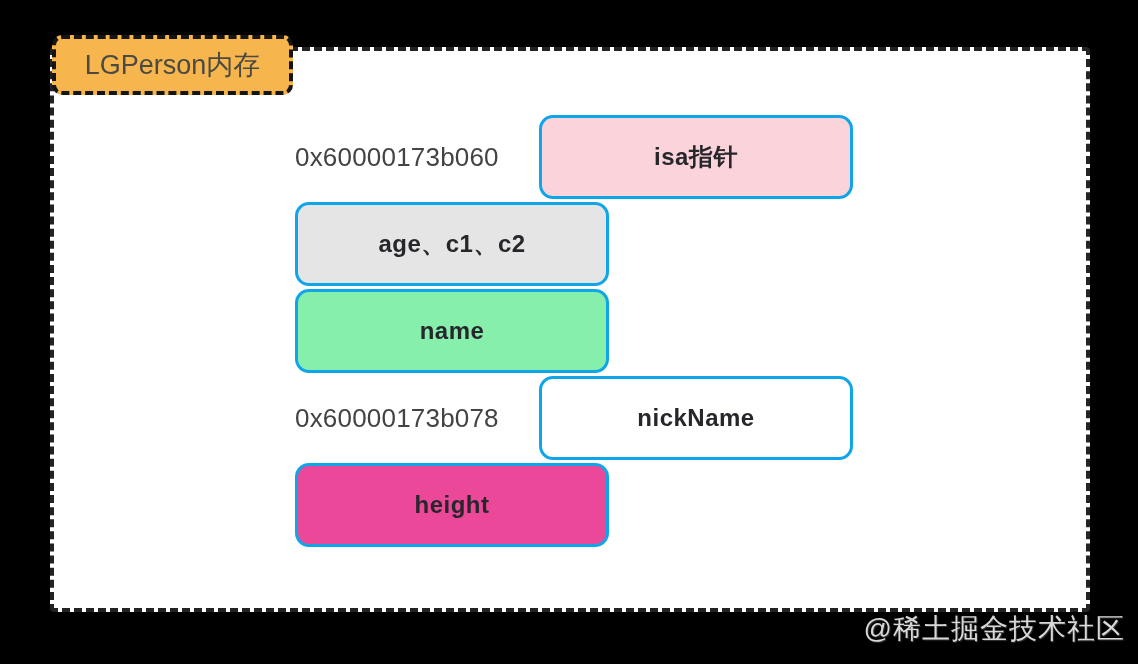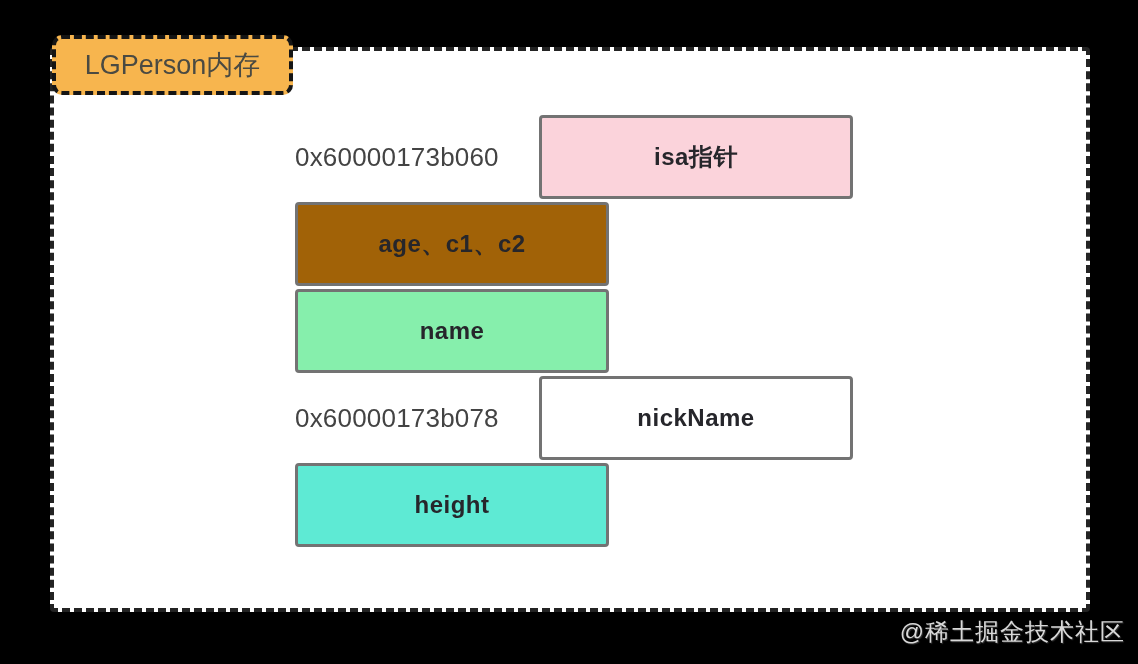--- a/index.html
+++ b/index.html
@@ -50,33 +50,33 @@
     margin-right: 34px;
     font-size: 26px;
     color: #434343;
     letter-spacing: 0.2px;
     white-space: nowrap;
   }
   .mem-cell {
     box-sizing: border-box;
     width: 314px;
     height: 84px;
-    border: 3px solid #737373;
-    border-radius: 4px;
+    border: 3px solid #0ea5e9;
+    border-radius: 14px;
     background: #C4EAEE;
     display: flex; align-items: center; justify-content: center;
     font-size: 24px;
     font-weight: 700;
     color: #26262b;
     letter-spacing: 0.5px;
   }
   .watermark {
     position: absolute;
     right: 13px; bottom: 16px;
-    font-size: 24px;
+    font-size: 28px;
     color: #d8d8d8;
     text-shadow: 1px 1px 1px rgba(70,70,70,0.75);
     letter-spacing: 1px;
     z-index: 3;
     margin-left: 40px;
   }
 </style>
 </head>
 <body style="background: rgb(0, 0, 0);">
 
@@ -85,27 +85,27 @@
 <div class="badge" style="background: rgb(247, 181, 78);">
   <span>LGPerson内存</span>
 </div>
 
 <div class="memory">
     <div class="mem-row">
     <div class="mem-address">0x60000173b060</div>
     <div class="mem-cell" style="background: rgb(251, 211, 219);">isa指针</div>
   </div>
     <div class="mem-row">
-    <div class="mem-cell" style="background: #a16207;">age、c1、c2</div>
+    <div class="mem-cell" style="background: #e5e5e5;">age、c1、c2</div>
   </div>
     <div class="mem-row">
     <div class="mem-cell" style="background: #86efac;">name</div>
   </div>
     <div class="mem-row">
     <div class="mem-address">0x60000173b078</div>
     <div class="mem-cell" style="background: #ffffff;">nickName</div>
   </div>
     <div class="mem-row">
-    <div class="mem-cell" style="background: #5eead4;">height</div>
+    <div class="mem-cell" style="background: #ec4899;">height</div>
   </div>
   </div>
 
 <div class="watermark" style="color: rgb(216, 216, 216);">@稀土掘金技术社区</div>
 
 </body></html>

